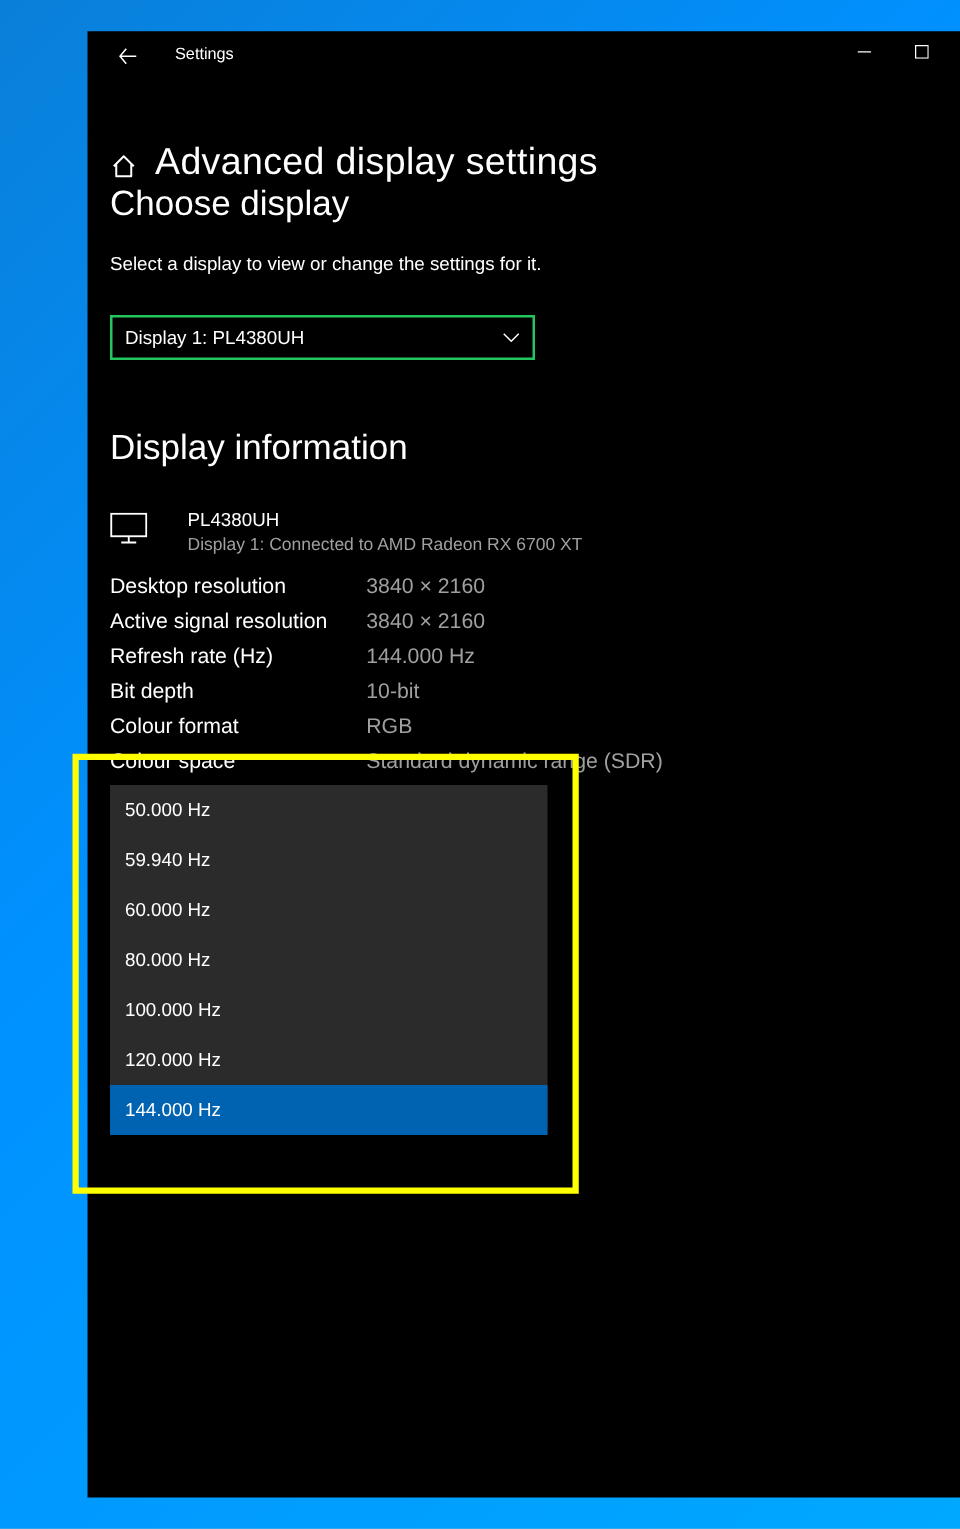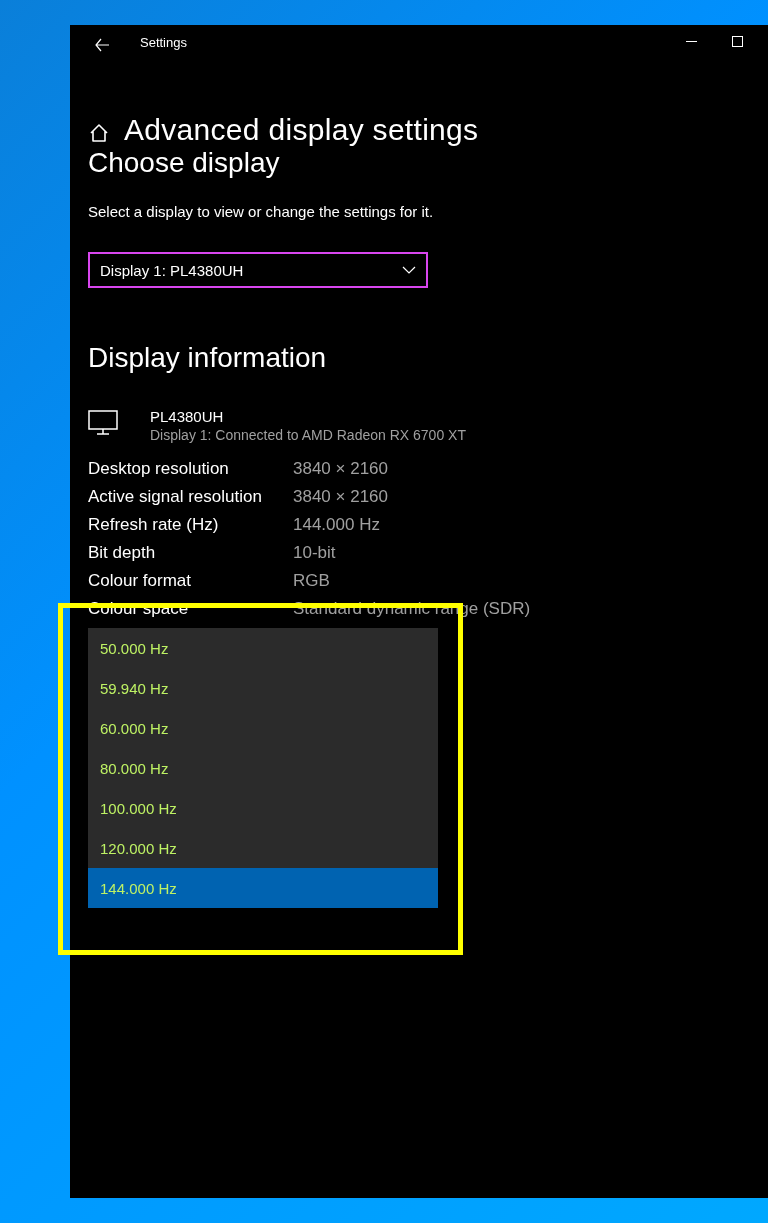--- a/index.html
+++ b/index.html
@@ -85,21 +85,21 @@
     margin-bottom: 24px;
   }
   .section-sub {
     font-size: 15px;
     color: #ffffff;
     margin-bottom: 32px;
   }
   .dropdown {
     width: 340px;
     height: 36px;
-    border: 2px solid #d946ef;
+    border: 2px solid #22c55e;
     display: flex;
     align-items: center;
     justify-content: space-between;
     padding: 0 10px;
     font-size: 15px;
     margin-bottom: 54px;
   }
   .monitor-block {
     display: flex;
     gap: 32px;
@@ -153,21 +153,21 @@
     width: 350px;
     background: #2b2b2b;
     z-index: 10;
   }
   .dropdown-item {
     height: 40px;
     display: flex;
     align-items: center;
     padding-left: 12px;
     font-size: 15px;
-    color: #bef264;
+    color: #ffffff;
   }
   .dropdown-item.selected {
     background: #0063b1;
   }
   .highlight-box {
     position: absolute;
     left: 58px;
     top: 603px;
     width: 405px;
     height: 352px;

